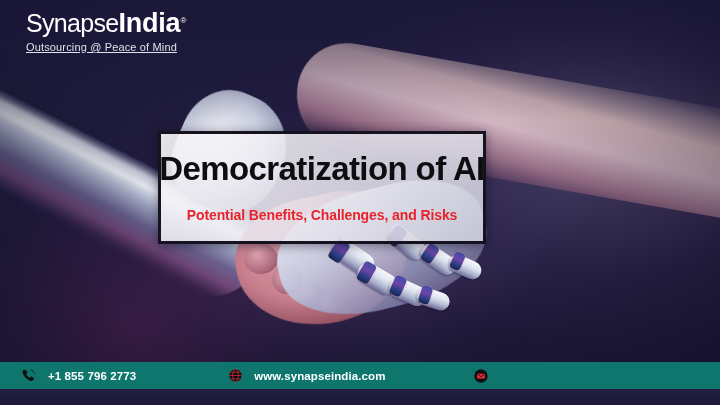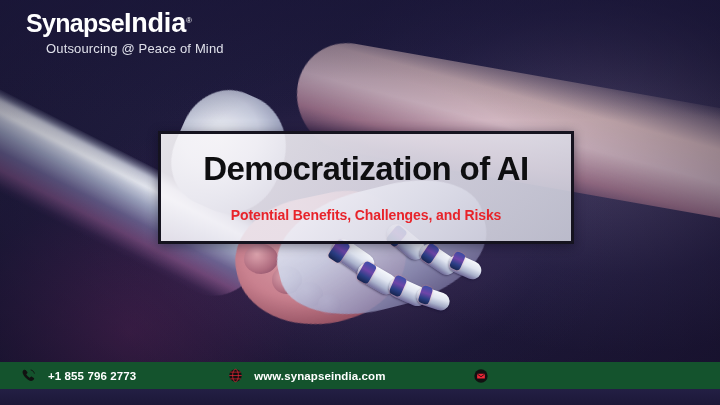--- a/index.html
+++ b/index.html
@@ -124,51 +124,51 @@
     position:absolute; left:0; top:0; width:720px; height:120px;
     background:linear-gradient(180deg, rgba(26,22,58,0.55), rgba(26,22,58,0));
   }
 
   
   .logo { position:absolute; left:26px; top:10px; z-index:20; }
   .logo-word {
     font-size:25px; font-weight:700; color:#ffffff; letter-spacing:-0.7px;
     line-height:1; white-space:nowrap;
   }
-  .logo-word .thin { font-weight:700; }
+  .logo-word .thin { font-weight:400; }
   .logo-word .india { font-size:27px; font-weight:700; letter-spacing:-0.2px; }
   .logo-word .reg { font-size:8px; vertical-align:super; font-weight:400; }
   .logo-tagline {
-    margin-top:4px; margin-left:20px;
-    font-size:13px; color:#dfe0ea; letter-spacing:0.15px; white-space:nowrap;
+    margin-top:4px; margin-left:0;
+    font-size:11px; color:#dfe0ea; letter-spacing:0.15px; white-space:nowrap;text-decoration:underline;
   }
 
   
   .title-card {
-    position:absolute; left:158px; top:131px; width:416px; height:113px; z-index:25;
+    position:absolute; left:158px; top:131px; width:328px; height:113px; z-index:25;
     border:3px solid #15131f;
     background:linear-gradient(135deg, rgba(250,248,250,0.90) 0%, rgba(236,234,242,0.86) 45%, rgba(206,207,220,0.88) 100%);
     display:flex; flex-direction:column; align-items:center; justify-content:center;
     box-shadow:0 2px 10px rgba(8,6,24,0.45);
     gap:8px;
   }
   .title-main {
     font-size:33px; font-weight:700; color:#0e0e10; letter-spacing:-0.6px;
     line-height:1.05; white-space:nowrap;
   }
   .title-sub {
     margin-top:13px;
     font-size:14px; font-weight:700; color:#e8232a; letter-spacing:-0.1px;
     white-space:nowrap;
   }
 
   
   .footer-bar {
     position:absolute; left:0; top:362px; width:720px; height:27px; z-index:30;
-    background:#14532d;
+    background:#0f766e;
     display:flex; align-items:center;
   }
   .footer-item { display:flex; align-items:center; height:27px; }
   .fi-phone { margin-left:20px; }
   .fi-web   { margin-left:92px; }
   .fi-mail  { margin-left:88px; }
   .footer-text {
     color:#ffffff; font-size:11.5px; font-weight:700; letter-spacing:0.1px; white-space:nowrap;
   }
   .fi-icon { display:flex; align-items:center; justify-content:center; margin-right:11px; }

